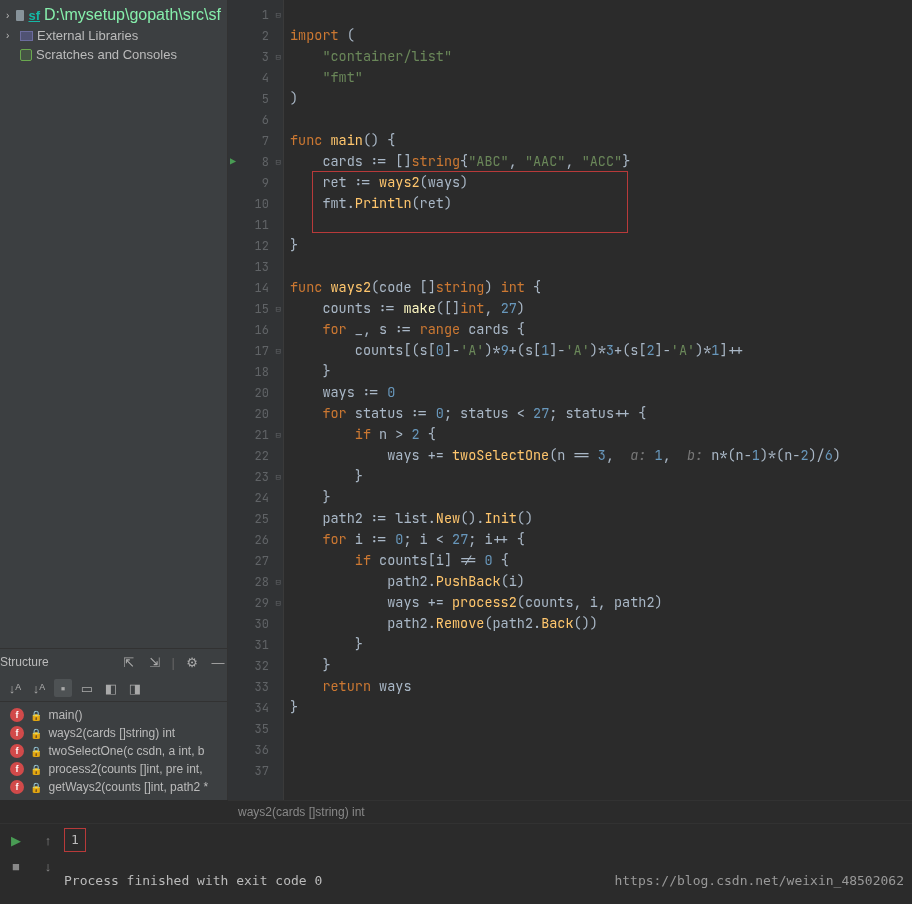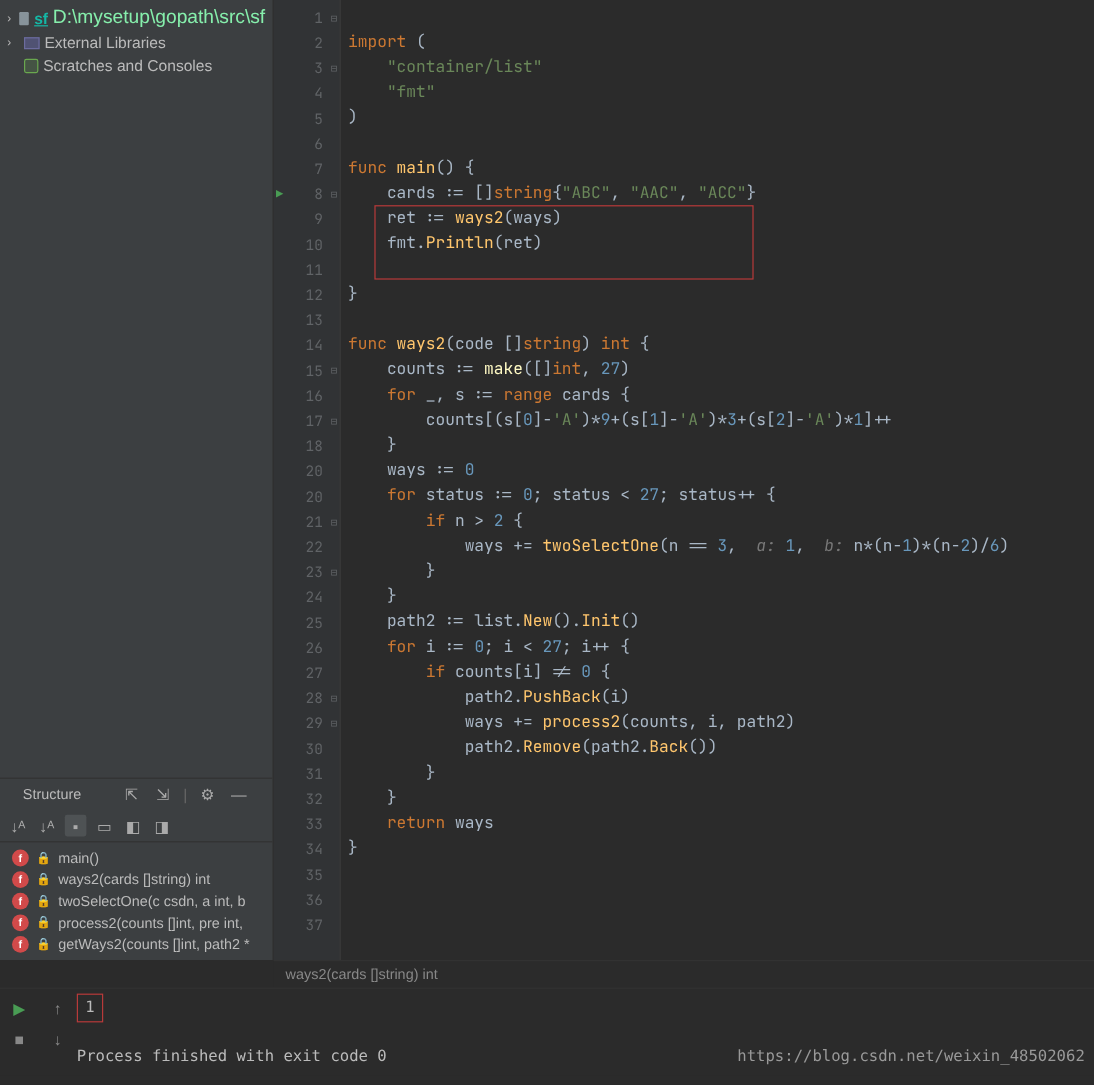--- a/index.html
+++ b/index.html
@@ -17,21 +17,21 @@
 .left-panel { width: 228px; background: #3c3f41; display: flex; flex-direction: column; border-right: 1px solid #323232; }
 .project-tree { flex: 0 0 auto; padding: 4px 0; color: #bbb; }
 .tree-node { display: flex; align-items: center; gap: 4px; padding: 2px 6px; white-space: nowrap; overflow: hidden; }
 .tree-node .chev { color: #bbb; width: 10px; font-size: 10px; }
 .tree-node .folder-icon { width: 14px; height: 11px; background: #87939a; border-radius: 1px; }
 .tree-node .lib-icon { width: 13px; height: 10px; background: #8888ff44; border: 1px solid #6c6c9e; }
 .tree-node .scratch-icon { width: 12px; height: 12px; background: #6aa84f33; border: 1px solid #6aa84f; border-radius: 2px; }
 .tree-node .bold { font-weight: 600; color: #14b8a6; text-decoration: underline; }
 .tree-node .dim { color: #86efac; font-size: 16px; }
 .structure-panel { margin-top: auto; border-top: 1px solid #323232; }
-.structure-header { display: flex; align-items: center; padding: 4px 19px; color: #bbb; gap: 8px; }
+.structure-header { display: flex; align-items: center; padding: 4px 0; color: #bbb; gap: 8px; }
 .structure-header .title { flex: 1; font-size: 12px; }
 .structure-toolbar { display: flex; gap: 6px; padding: 4px 6px; border-bottom: 1px solid #323232; }
 .tb-icon { width: 18px; height: 18px; display: flex; align-items: center; justify-content: center; color: #aaa; cursor: pointer; }
 .tb-icon.active { background: #4e5254; border-radius: 2px; }
 .struct-list { padding: 4px 0; }
 .struct-item { display: flex; align-items: center; gap: 6px; padding: 2px 10px; white-space: nowrap; overflow: hidden; font-size: 12px; color: #bbb; }
 .struct-item .ficon { width: 14px; height: 14px; border-radius: 7px; background: #d14a4a; color: #fff; font-size: 9px; display: flex; align-items: center; justify-content: center; font-weight: bold; }
 .struct-item .lock { color: #c28d4d; font-size: 10px; }
 .editor-panel { flex: 1; display: flex; background: #2b2b2b; overflow: hidden; }
 .gutter { width: 56px; background: #313335; border-right: 1px solid #3a3a3a; padding-top: 4px; }

